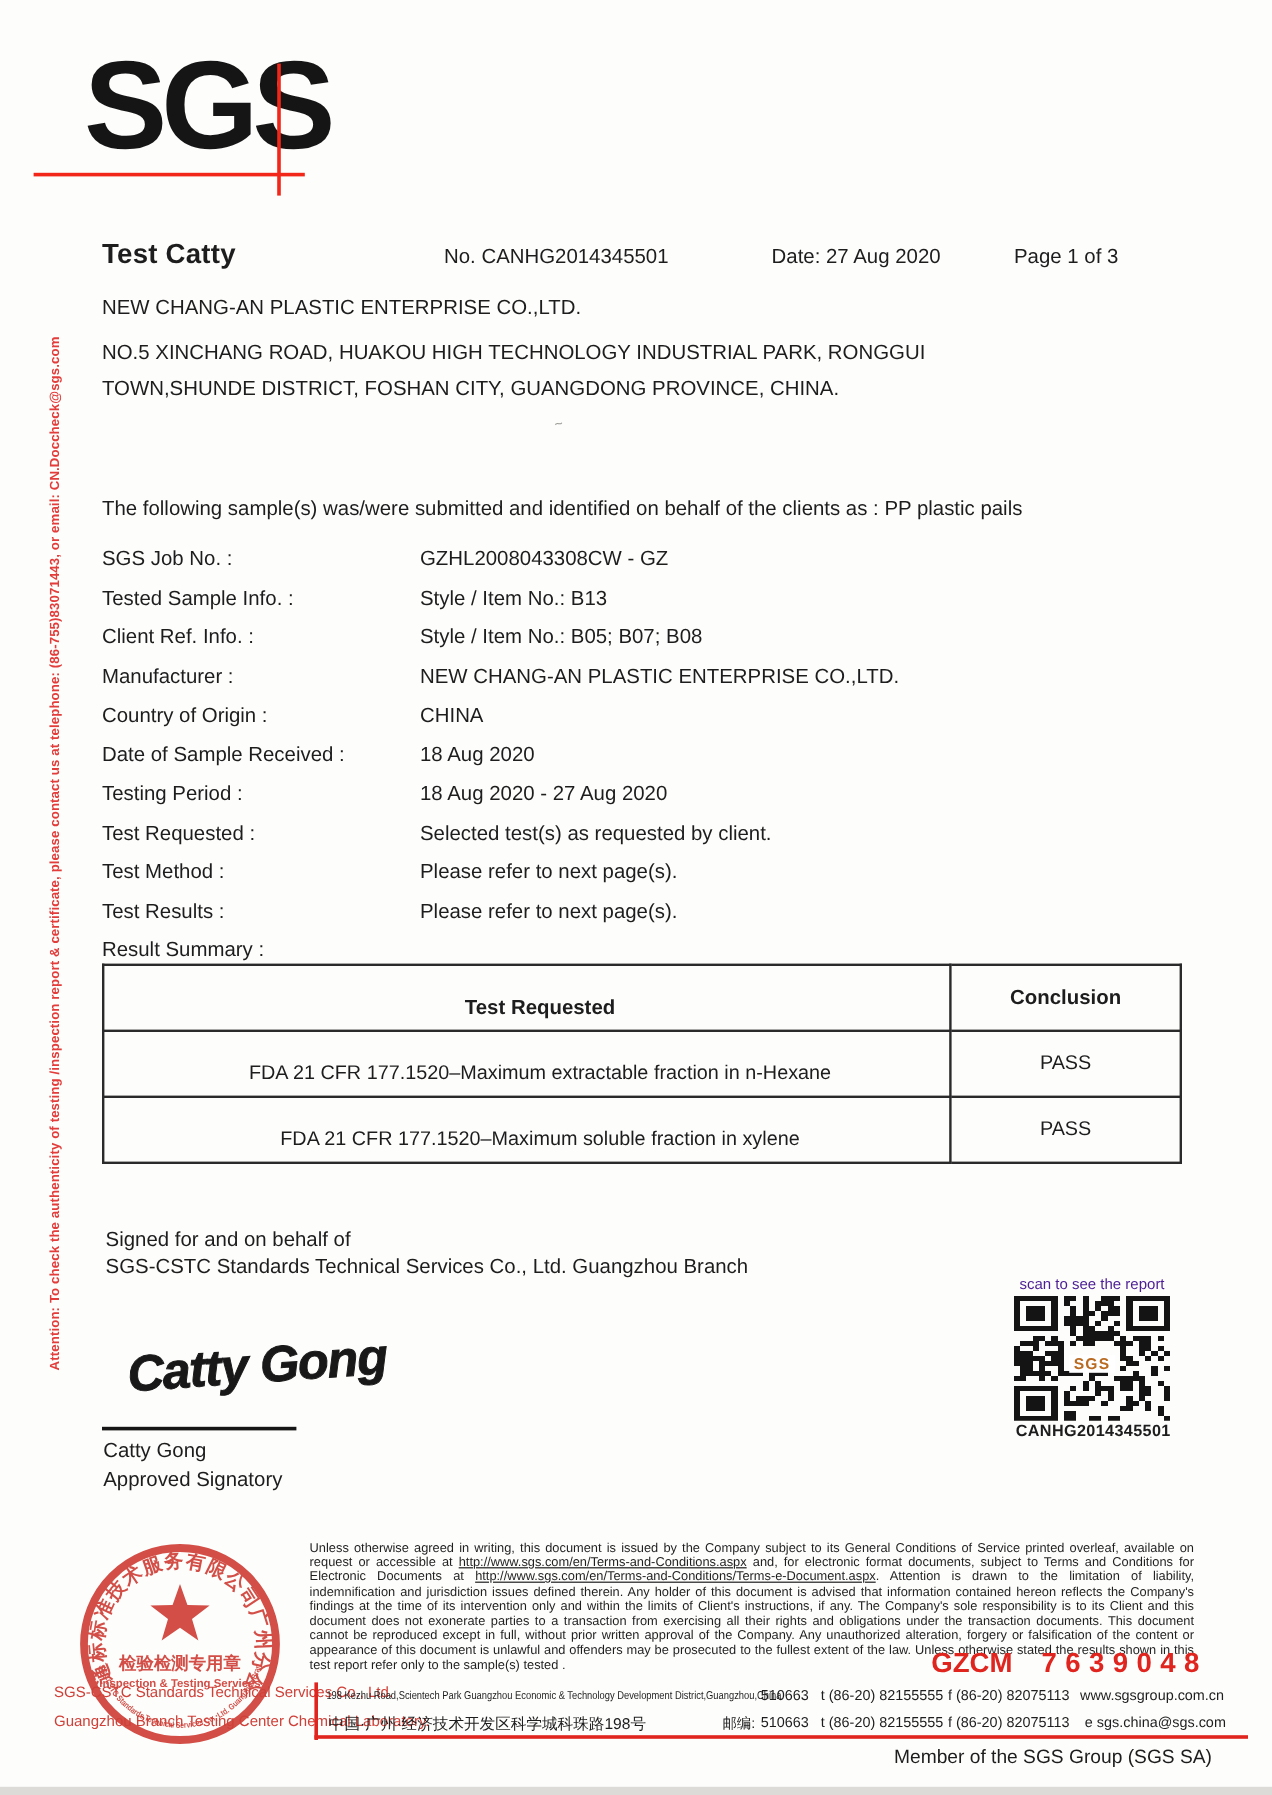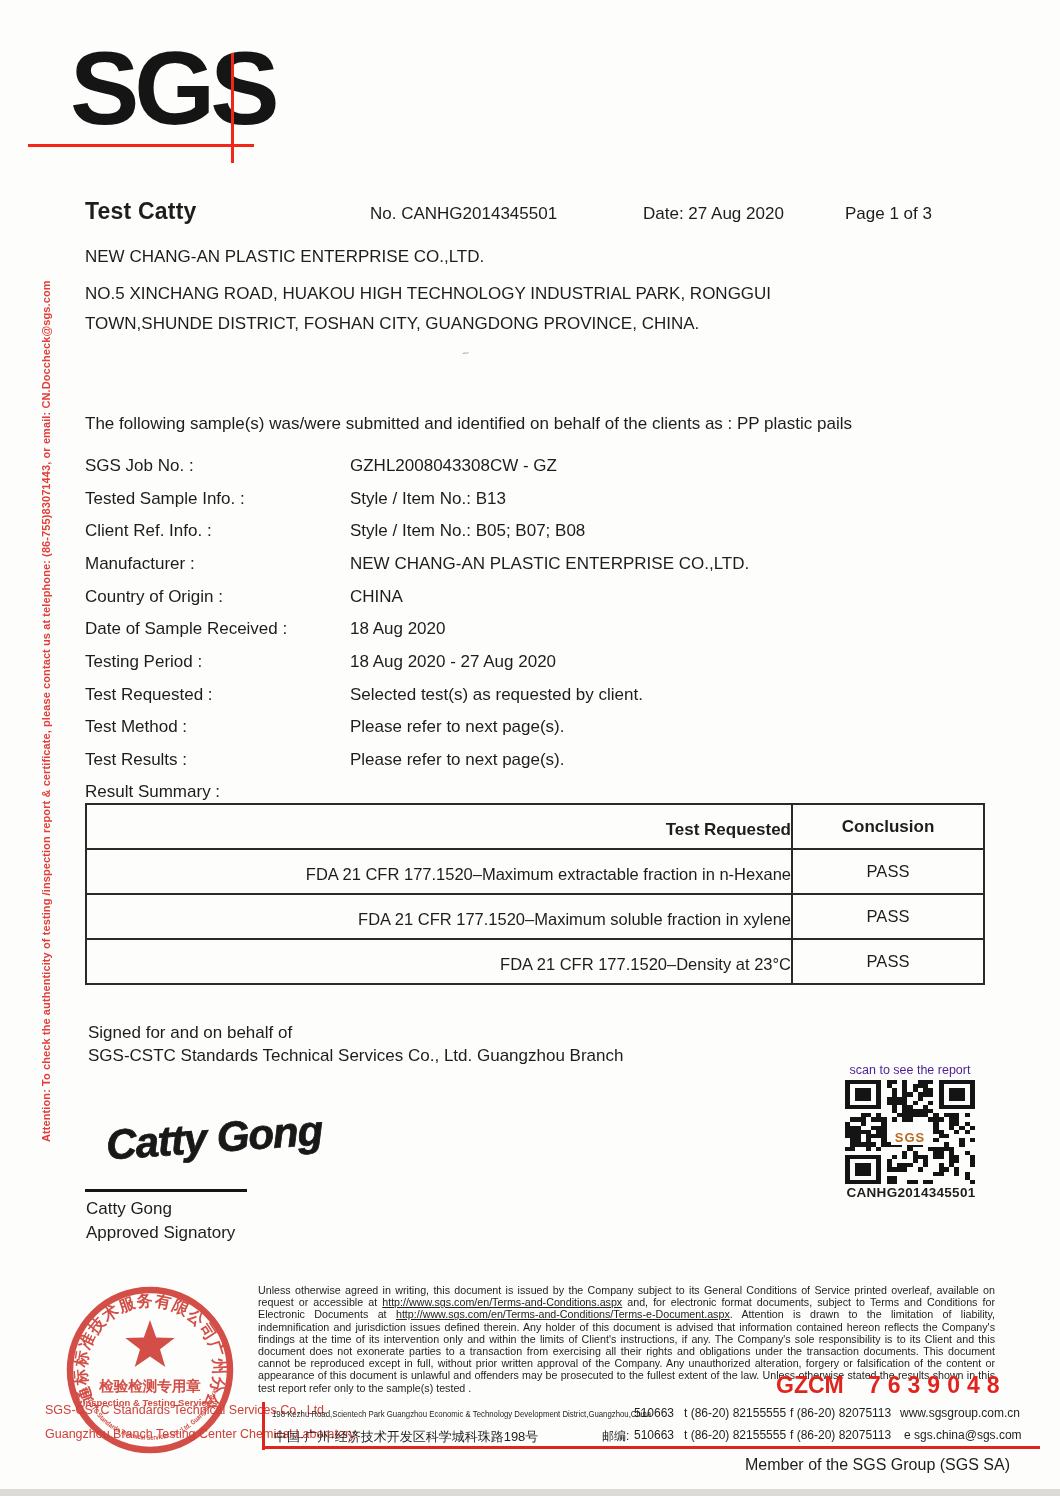--- a/index.html
+++ b/index.html
@@ -23,21 +23,21 @@
   .client-name{left:85px; top:247px; font-size:17px;}
   .client-address{left:85px; top:279px; width:775px; font-size:17px; line-height:30px;}
   .artifact{left:462px; top:346px; color:#9a9a94; font-size:12px; transform:rotate(-12deg);}
   
   .intro{left:85px; top:414px; width:900px; font-size:17px;}
   .frow{position:absolute; left:85px; width:900px; font-size:17px;}
   .fvalue{position:absolute; left:265px; top:0;}
   
   .rs-head{left:85px; top:782px; font-size:17px;}
   table.rs{position:absolute; left:85px; top:803px; width:900px; border-collapse:collapse; font-size:16.5px;}
-  table.rs th, table.rs td{border:2px solid #2a2a2a; padding:6px 0 0 22px; height:37px; text-align:right;}
+  table.rs th, table.rs td{border:2px solid #2a2a2a; padding:16px 0 0 22px; height:37px; text-align:center;}
   table.rs th{font-weight:bold; font-size:17px;}
   table.rs .ccol{width:190px; text-align:center; padding:0;}
   
   .signed1{left:88px; top:1023px; font-size:17px;}
   .signed2{left:88px; top:1046px; font-size:17px;}
   .sig{left:106px; top:1114px; font-size:42px; font-style:italic; font-weight:bold; color:#181818;
        transform:rotate(-4deg); letter-spacing:-1px; -webkit-text-stroke:0.8px #181818;}
   .sig-line{left:85px; top:1189px; width:162px; height:3px; background:#161616;}
   .sig-name{left:86px; top:1199px; font-size:17px;}
   .sig-role{left:86px; top:1223px; font-size:17px;}
@@ -146,24 +146,20 @@
         <tr>
       <th>Test Requested</th>
       <th class="ccol">Conclusion</th>
     </tr>
     <tr>
       <td>FDA 21 CFR 177.1520–Maximum extractable fraction in n-Hexane</td>
       <td class="ccol">PASS</td>
     </tr>
     <tr>
       <td>FDA 21 CFR 177.1520–Maximum soluble fraction in xylene</td>
-      <td class="ccol">PASS</td>
-    </tr>
-    <tr>
-      <td>FDA 21 CFR 177.1520–Density at 23°C</td>
       <td class="ccol">PASS</td>
     </tr>
   </tbody>
     </table>
 
   <div class="abs signed1">Signed for and on behalf of</div>
   <div class="abs signed2">SGS-CSTC Standards Technical Services Co., Ltd. Guangzhou Branch</div>
   <div class="abs sig">Catty Gong</div>
   <div class="abs sig-line"></div>
   <div class="abs sig-name">Catty Gong</div>

